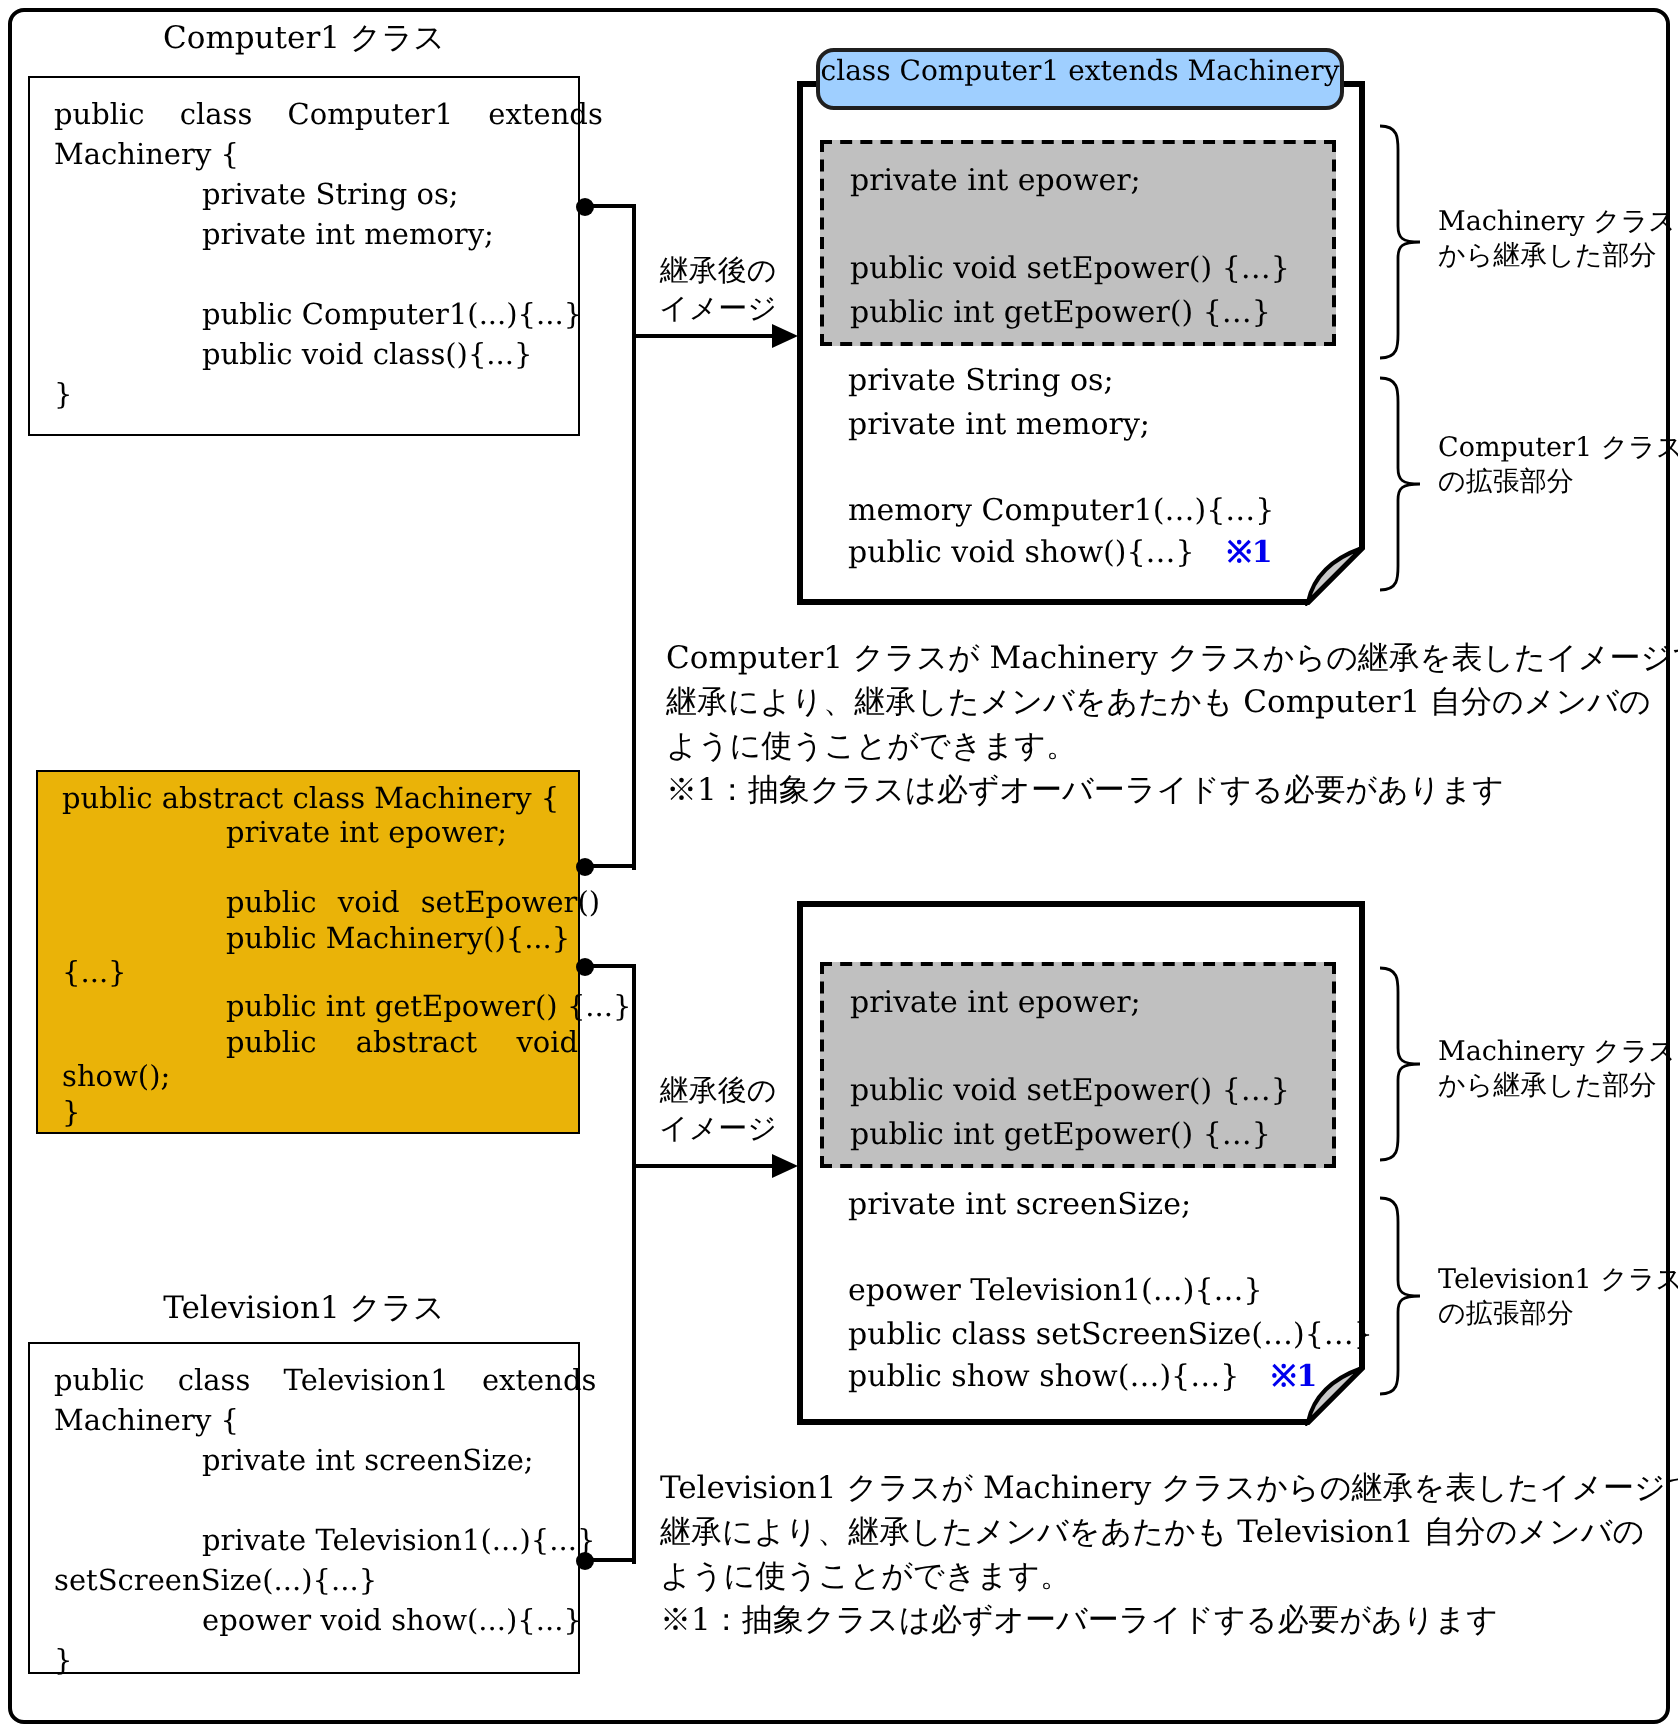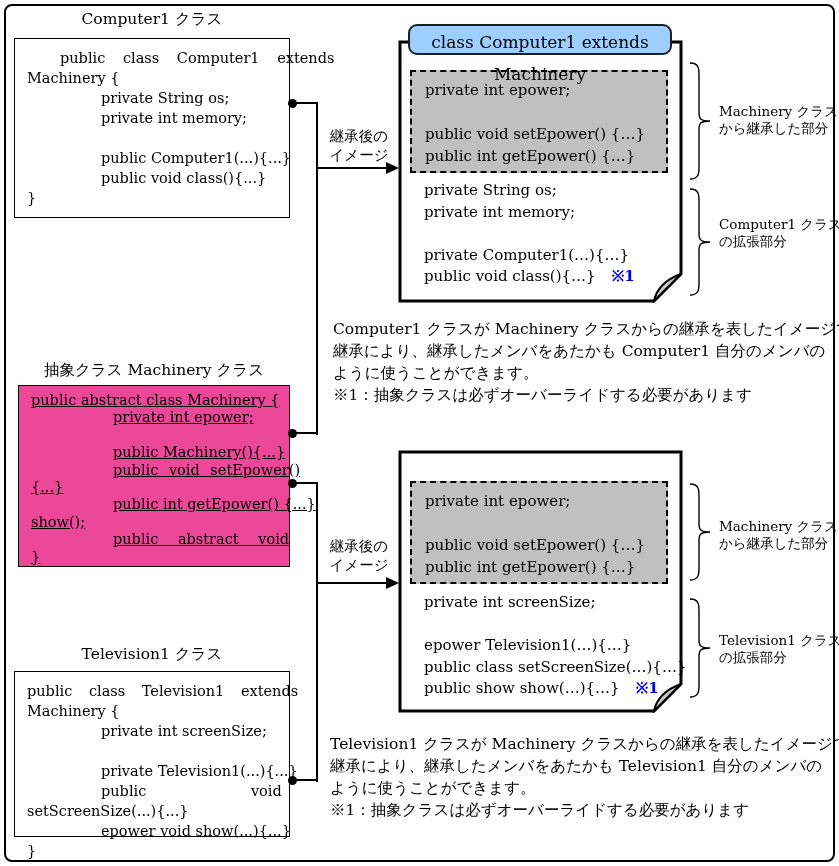--- a/index.html
+++ b/index.html
@@ -5,41 +5,41 @@
   html,body{margin:0;padding:0;background:#fff;}
   #stage{position:relative;width:839px;height:866px;background:#fff;
          font-family:"DejaVu Serif","Liberation Serif",serif;color:#000;overflow:hidden;}
   .abs{position:absolute;}
   #outer-frame{left:4px;top:4px;width:827px;height:854px;border:2px solid #000;border-radius:8px;}
 
   
   .cls-title{text-align:center;font-size:15.5px;white-space:nowrap;}
   .code-box{border:1.4px solid #000;background:#fff;padding:9px 12px;font-size:14.5px;box-sizing:border-box;}
   .code-box .ln{line-height:20px;height:20px;white-space:nowrap;}
-  .gray-box{background:#ec4899;text-decoration:underline;}
+  .gray-box{background:#eab308;}
   .gray-box .ln{line-height:17.4px;height:17.4px;}
   .ind{padding-left:74px;}
   .ind2{padding-left:82px;}
-  .j13{word-spacing:13px;margin-left:33px;}
+  .j13{word-spacing:13px;}
   .j12{word-spacing:12px;}
   .j6{word-spacing:6px;}
   .j15{word-spacing:15px;}
   .j100{word-spacing:100px;}
 
   
   .hline{height:2px;background:#000;}
   .vline{width:2px;background:#000;}
   .dot{width:9px;height:9px;border-radius:50%;background:#000;}
   .ah{width:0;height:0;border-top:6px solid transparent;border-bottom:6px solid transparent;border-left:13px solid #000;}
   .arrow-label{width:66px;text-align:center;font-size:14.5px;line-height:19px;}
 
   
   .note-svg{left:0;top:0;width:100%;height:100%;}
   .note-header{background:#9fcfff;border:2px solid #1f1f1f;border-radius:9px;text-align:center;
-               font-size:17px;line-height:32px;box-sizing:border-box;z-index:5;}
+               font-size:14px;line-height:20px;box-sizing:border-box;z-index:5;}
   .dashed-box{background:#c0c0c0;border:2px dashed #000;box-sizing:border-box;padding:7px 13px;z-index:4;}
   .rline{line-height:22px;height:22px;white-space:nowrap;font-size:15px;}
   .own-block{z-index:4;}
   .own-block .rline{line-height:21.5px;height:21.5px;}
   .ref{color:#0000ee;font-weight:bold;margin-left:16px;}
   .brace-label{font-size:13.5px;line-height:17px;white-space:nowrap;}
   .caption{font-size:15.5px;line-height:22px;white-space:nowrap;}
   svg{display:block;}
 </style>
 </head>
@@ -53,42 +53,40 @@
     <div class="ln j13">public class Computer1 extends</div>
     <div class="ln">Machinery {</div>
     <div class="ln ind">private String os;</div>
     <div class="ln ind">private int memory;</div>
     <div class="ln"></div>
     <div class="ln ind">public Computer1(...){...}</div>
     <div class="ln ind">public void class(){...}</div>
     <div class="ln">}</div>
   </div>
 
-  <div class="abs cls-title" style="left:18px;top:360px;width:272px;">抽象クラス Machinery クラス</div>
   <div class="abs code-box gray-box" style="left:18px;top:385px;width:272px;height:182px;padding-top:6px;">
     <div class="ln">public abstract class Machinery {</div>
     <div class="ln ind2">private int epower;</div>
     <div class="ln"></div>
+    <div class="ln ind2 j6">public void setEpower()</div>
     <div class="ln ind2">public Machinery(){...}</div>
-    <div class="ln ind2 j6">public void setEpower()</div>
     <div class="ln">{...}</div>
     <div class="ln ind2">public int getEpower() {...}</div>
+    <div class="ln ind2 j15">public abstract void</div>
     <div class="ln">show();</div>
-    <div class="ln ind2 j15">public abstract void</div>
     <div class="ln">}</div>
   </div>
 
   <div class="abs cls-title" style="left:14px;top:644px;width:276px;">Television1 クラス</div>
   <div class="abs code-box" style="left:14px;top:671px;width:276px;height:166px;">
     <div class="ln j12">public class Television1 extends</div>
     <div class="ln">Machinery {</div>
     <div class="ln ind">private int screenSize;</div>
     <div class="ln"></div>
     <div class="ln ind">private Television1(...){...}</div>
-    <div class="ln ind j100">public void</div>
     <div class="ln">setScreenSize(...){...}</div>
     <div class="ln ind">epower void show(...){...}</div>
     <div class="ln">}</div>
   </div>
 
   <div class="abs dot" style="left:288px;top:99px;"></div>
   <div class="abs hline" style="left:290px;top:102px;width:28px;"></div>
   <div class="abs vline" style="left:316px;top:102px;height:333px;"></div>
   <div class="abs hline" style="left:290px;top:432px;width:28px;"></div>
   <div class="abs dot" style="left:288px;top:429px;"></div>
@@ -121,22 +119,22 @@
   <div class="abs dashed-box" style="left:410px;top:70px;width:258px;height:103px;">
     <div class="rline">private int epower;</div>
     <div class="rline"></div>
     <div class="rline">public void setEpower() {…}</div>
     <div class="rline">public int getEpower() {…}</div>
   </div>
   <div class="abs own-block" style="left:424px;top:180px;width:250px;">
     <div class="rline">private String os;</div>
     <div class="rline">private int memory;</div>
     <div class="rline"></div>
-    <div class="rline">private Computer1(…){…}</div>
-    <div class="rline"><span>public void class(){…}</span><span class="ref">※1</span></div>
+    <div class="rline">memory Computer1(…){…}</div>
+    <div class="rline"><span>public void show(){…}</span><span class="ref">※1</span></div>
   </div>
   <svg class="abs" style="left:686px;top:62px;" width="26" height="118">
     <path d="M4,1 C13,1 13,7 13,13 L13,51 C13,57 15,59 24,59 C15,59 13,61 13,67 L13,105 C13,111 13,117 4,117" fill="none" stroke="#000" stroke-width="1.4"></path>
   </svg>
   <div class="abs brace-label" style="left:719px;top:103px;">
     <div>Machinery クラス</div>
     <div>から継承した部分</div>
   </div>
   <svg class="abs" style="left:686px;top:188px;" width="26" height="108">
     <path d="M4,1 C13,1 13,7 13,13 L13,46 C13,52 15,54 24,54 C15,54 13,56 13,62 L13,95 C13,101 13,107 4,107" fill="none" stroke="#000" stroke-width="1.4"></path>

